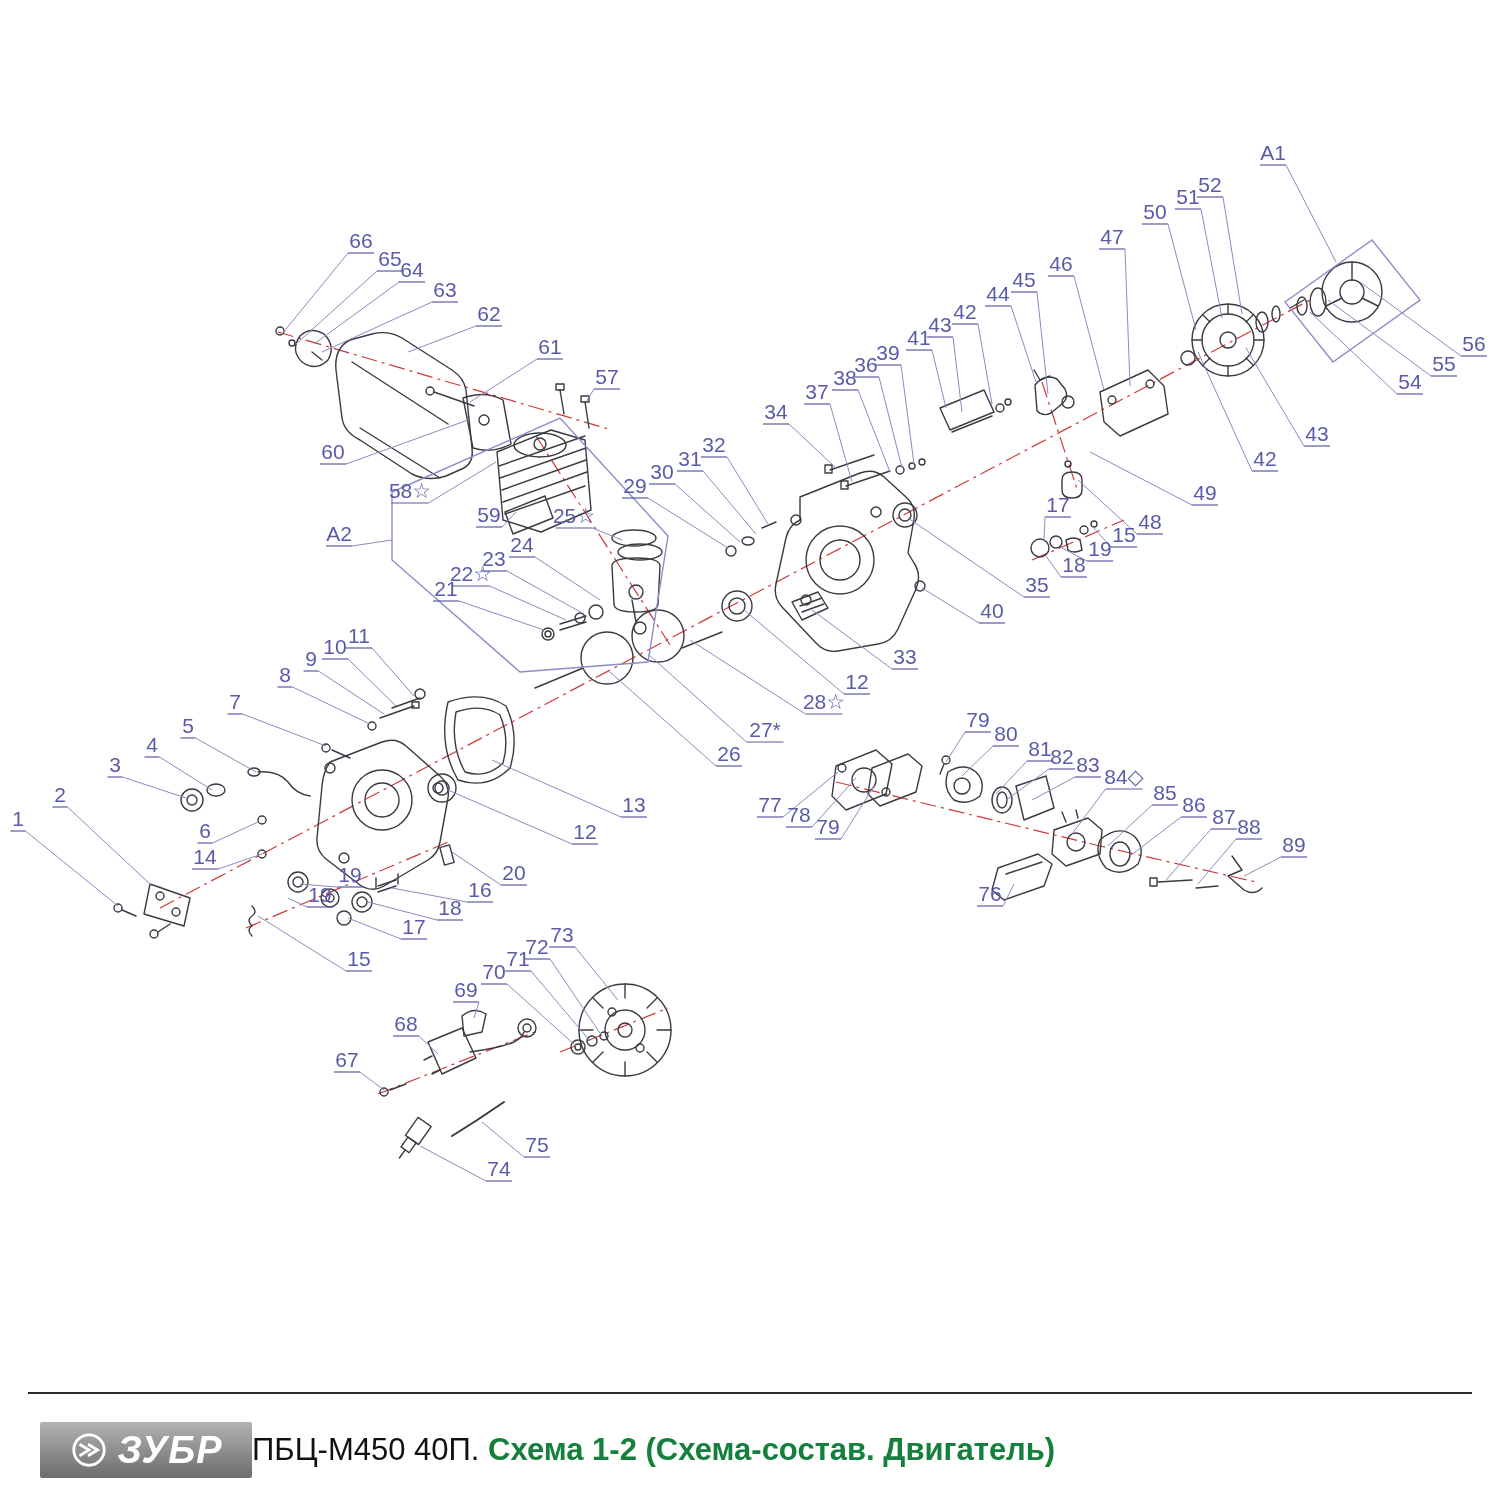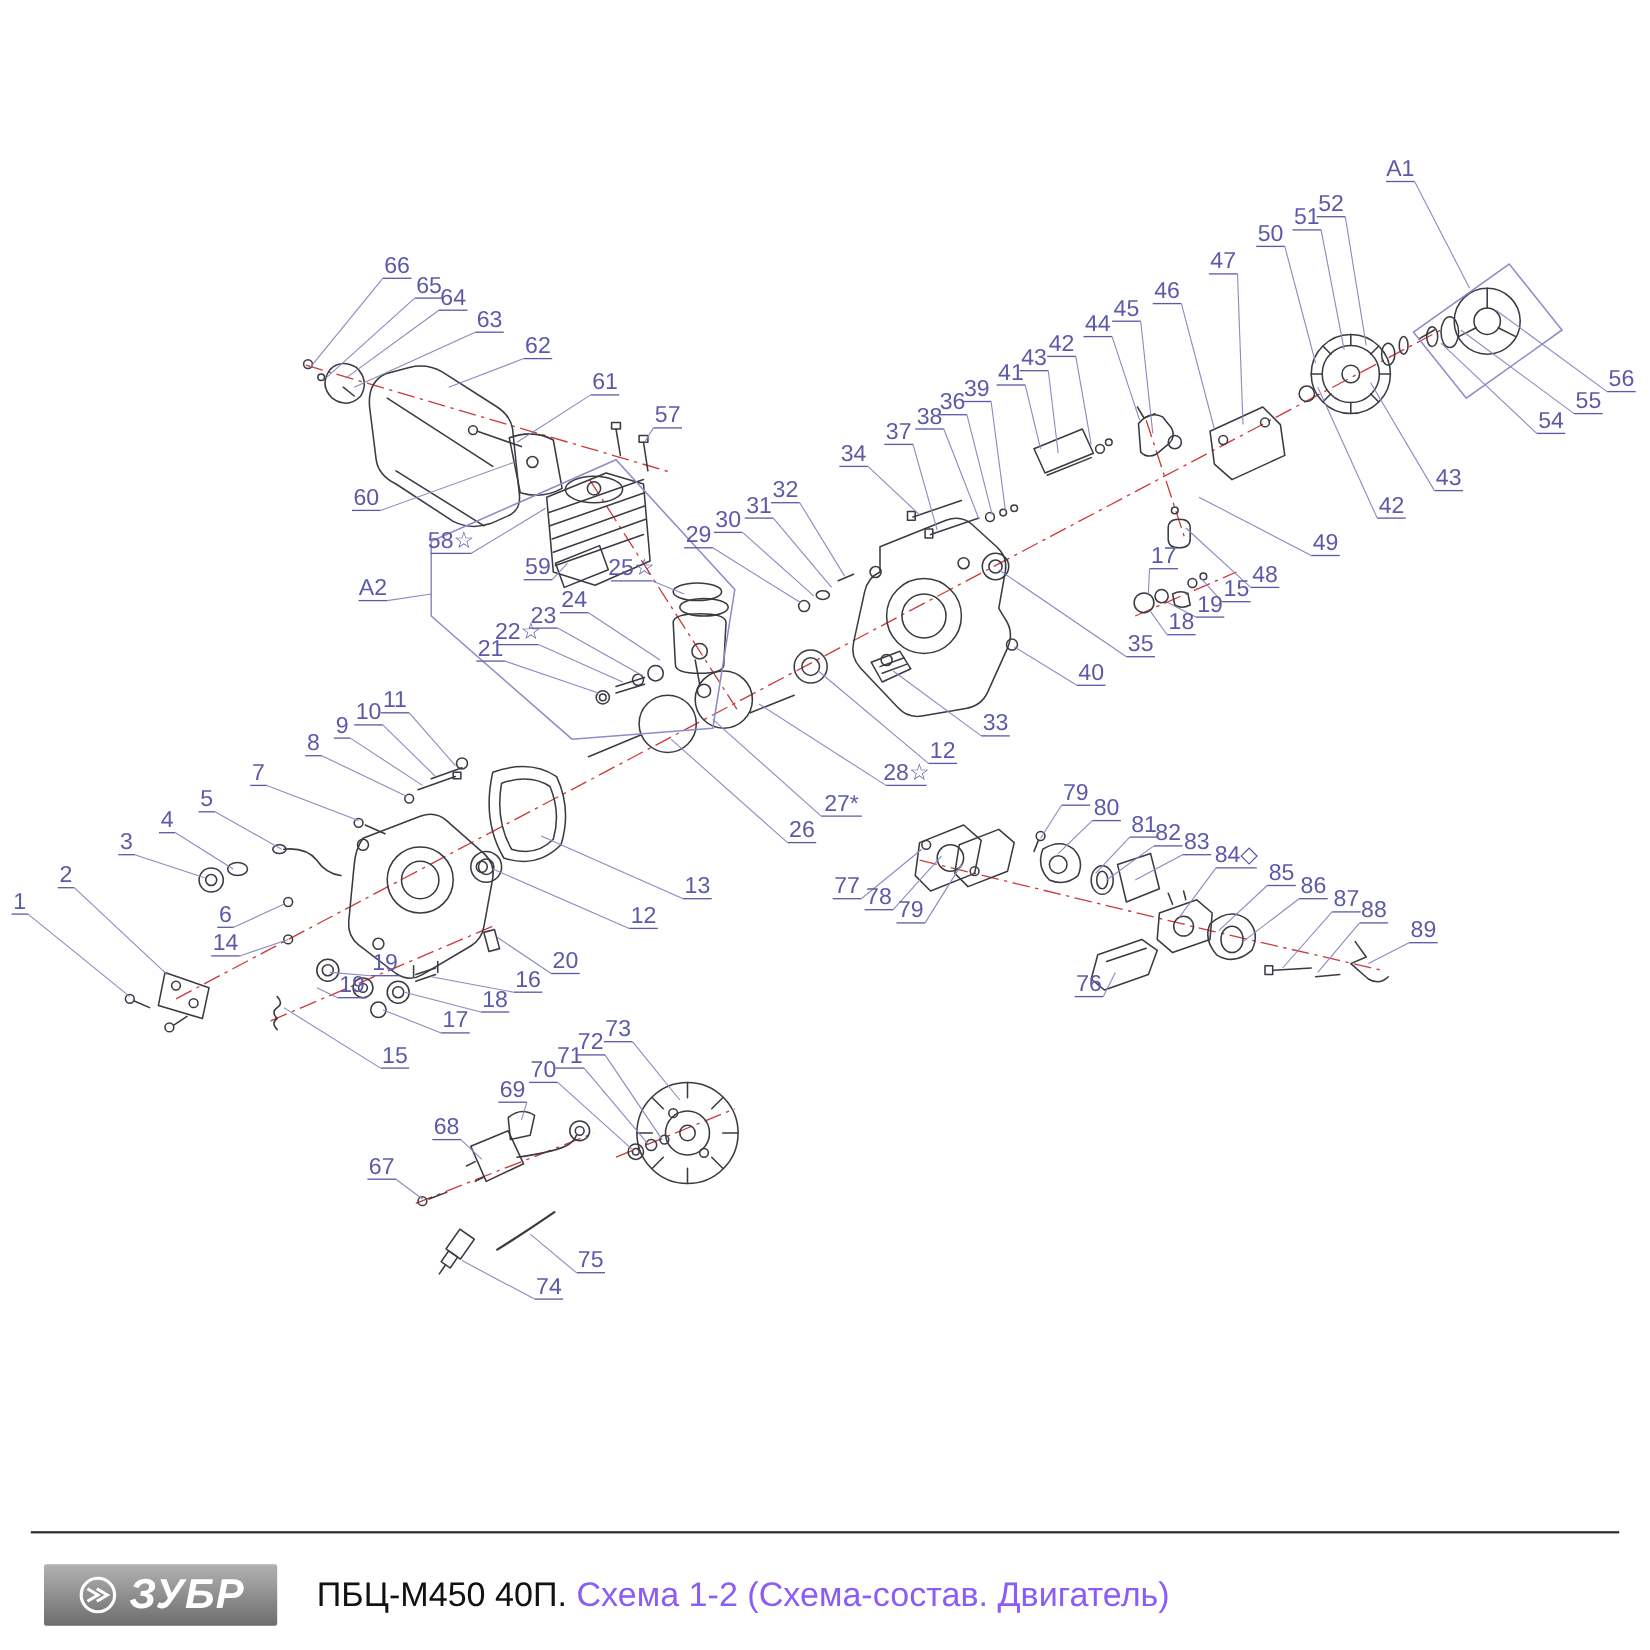--- a/index.html
+++ b/index.html
@@ -2,26 +2,26 @@
 <html><head>
 <meta charset="utf-8">
 <style>
   html,body{margin:0;padding:0;background:#fff;}
   .canvas{position:relative;width:1500px;height:1500px;background:#ffffff;font-family:"Liberation Sans",sans-serif;overflow:hidden;}
   svg.diagram{position:absolute;left:0;top:0;}
   svg text.lbl{font-size:21px;fill:#5a5aa8;text-anchor:middle;font-family:"Liberation Sans",sans-serif;}
   #leaders line.leader{stroke:#8a8ac0;stroke-width:1;}
   #leaders line.underline{stroke:#5a5aa8;stroke-width:1.2;}
   .footer-rule{position:absolute;left:28px;top:1392px;width:1444px;height:0;border-top:2px solid #2b2b2b;}
-  .footer{position:absolute;left:40px;top:1422px;display:flex;align-items:center;gap:36px;}
+  .footer{position:absolute;left:40px;top:1422px;display:flex;align-items:center;}
   .logo{width:212px;height:56px;background:linear-gradient(180deg,#b2b2b2,#6d6d6d);display:flex;align-items:center;justify-content:center;gap:10px;border-radius:2px;}
   .logo-text{color:#ffffff;font-weight:bold;font-style:italic;font-size:38px;letter-spacing:1px;line-height:1;}
   .title-line{font-size:31px;color:#1a1a1a;white-space:nowrap;}
   .model{font-weight:normal;color:#111111;}
-  .subtitle{font-weight:normal;color:#8b5cf6;}
+  .subtitle{font-weight:bold;color:#15803d;}
 </style>
 </head>
 <body>
 
 <div class="canvas">
 
   <svg class="diagram" width="1500" height="1500" viewBox="0 0 1500 1500">
 
     <g id="axes" stroke="#cc3a3a" stroke-width="1.2" fill="none" stroke-dasharray="16 5 3 5">
       <path d="M160,908 L1310,300"></path>

